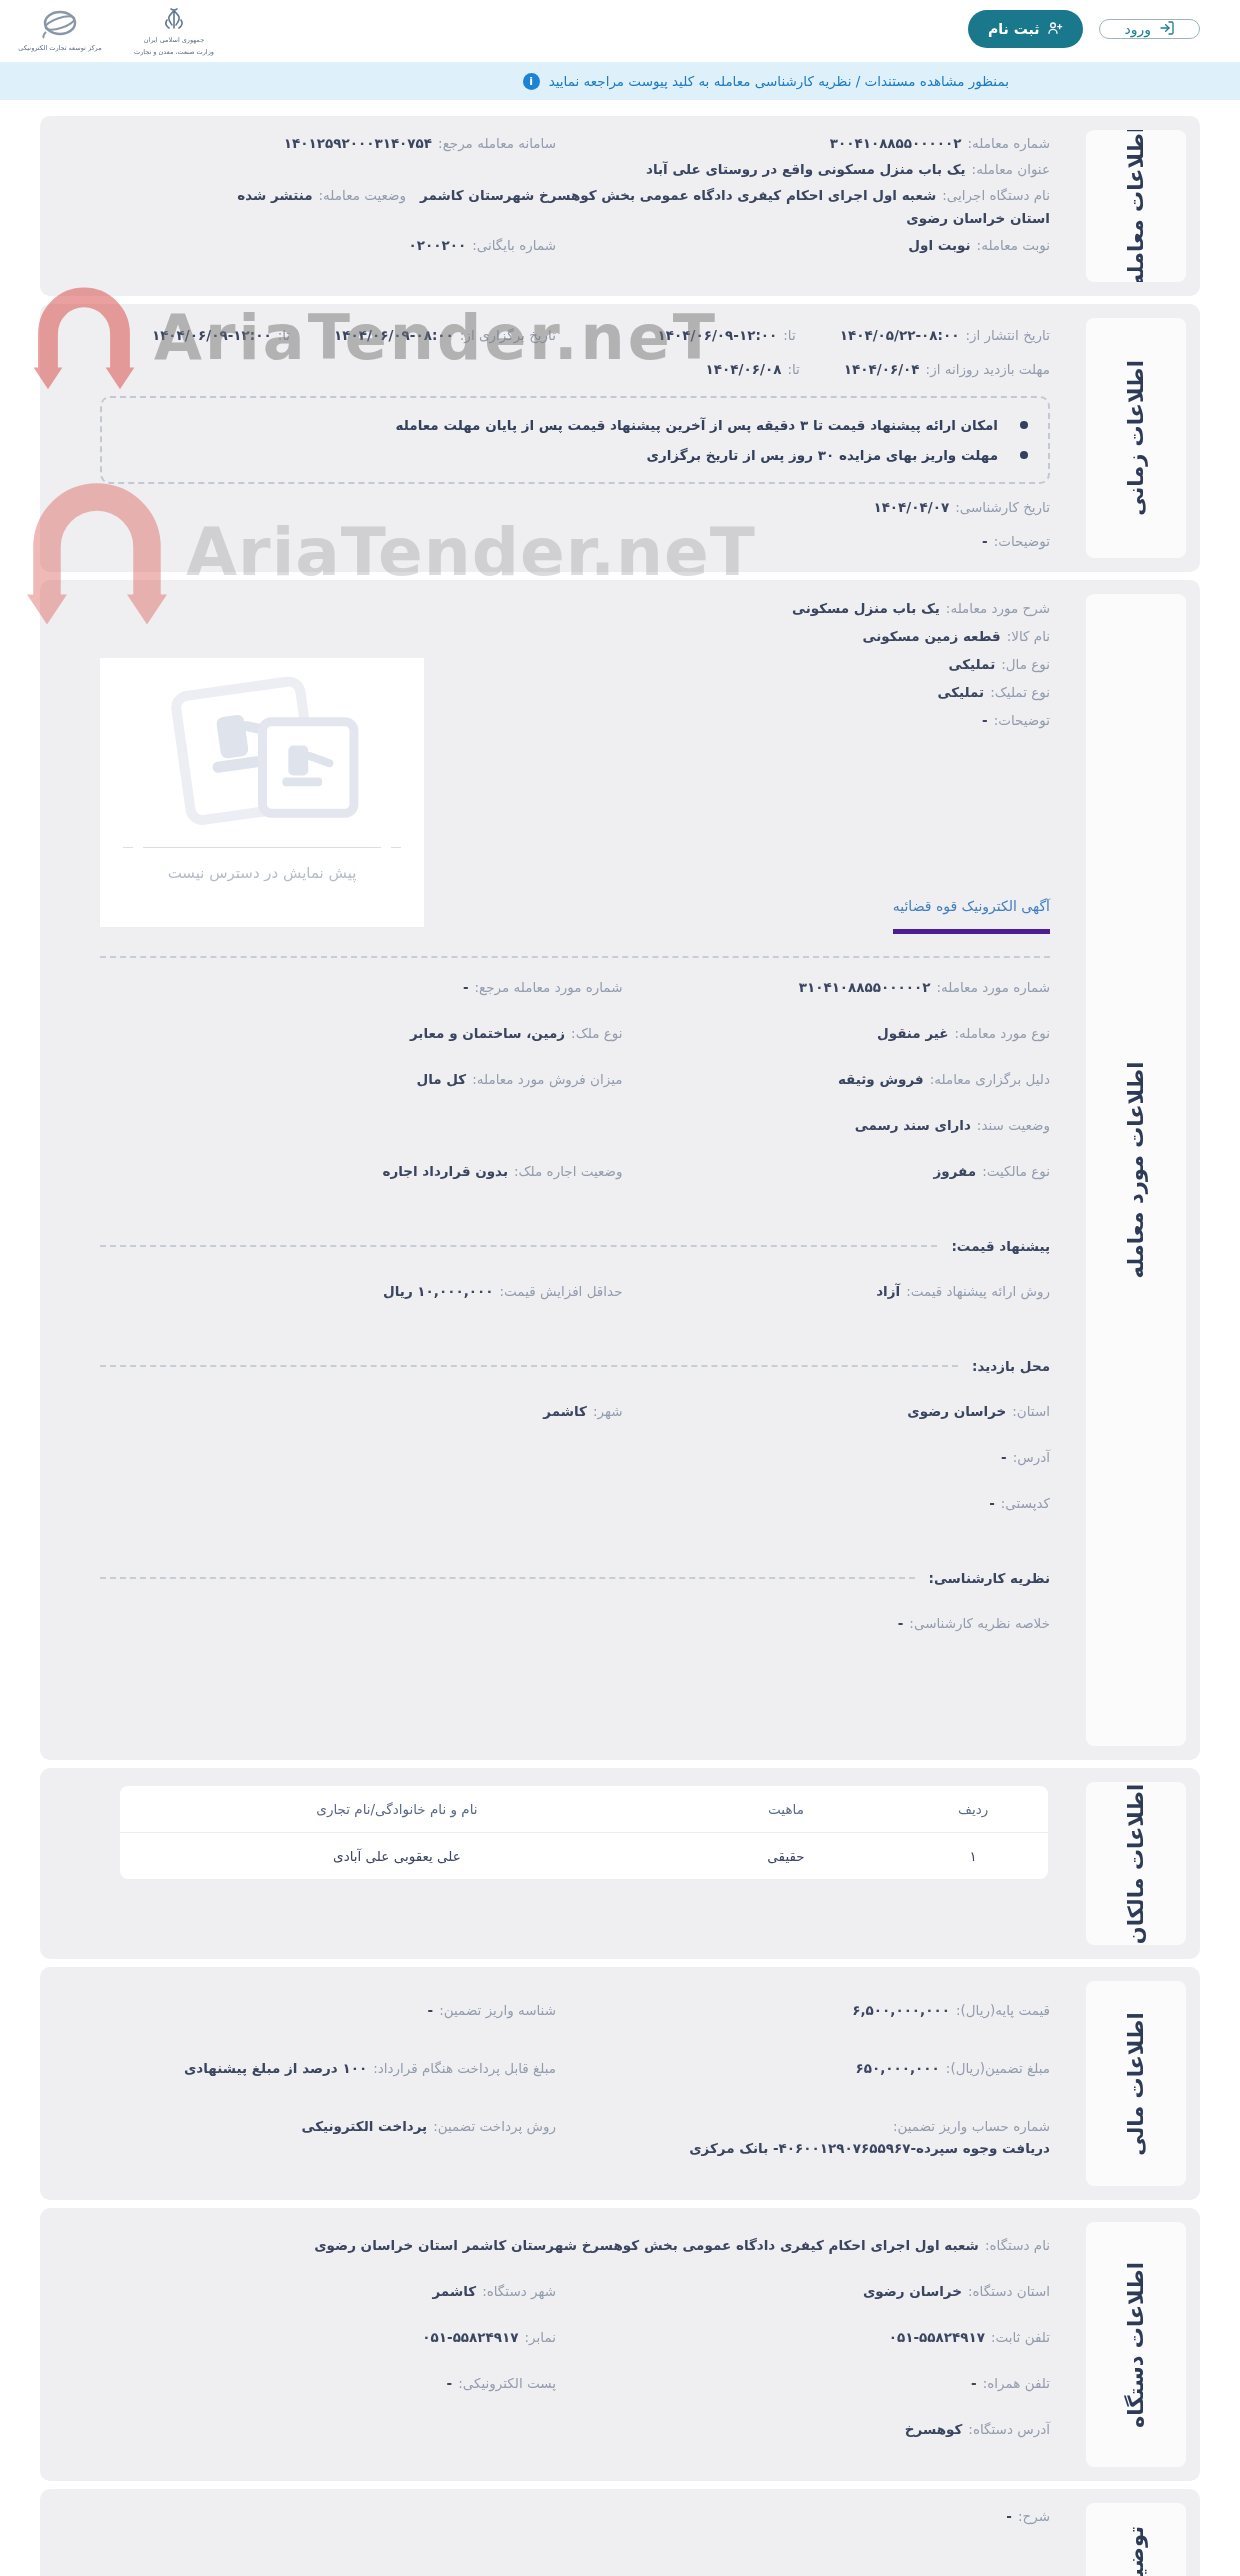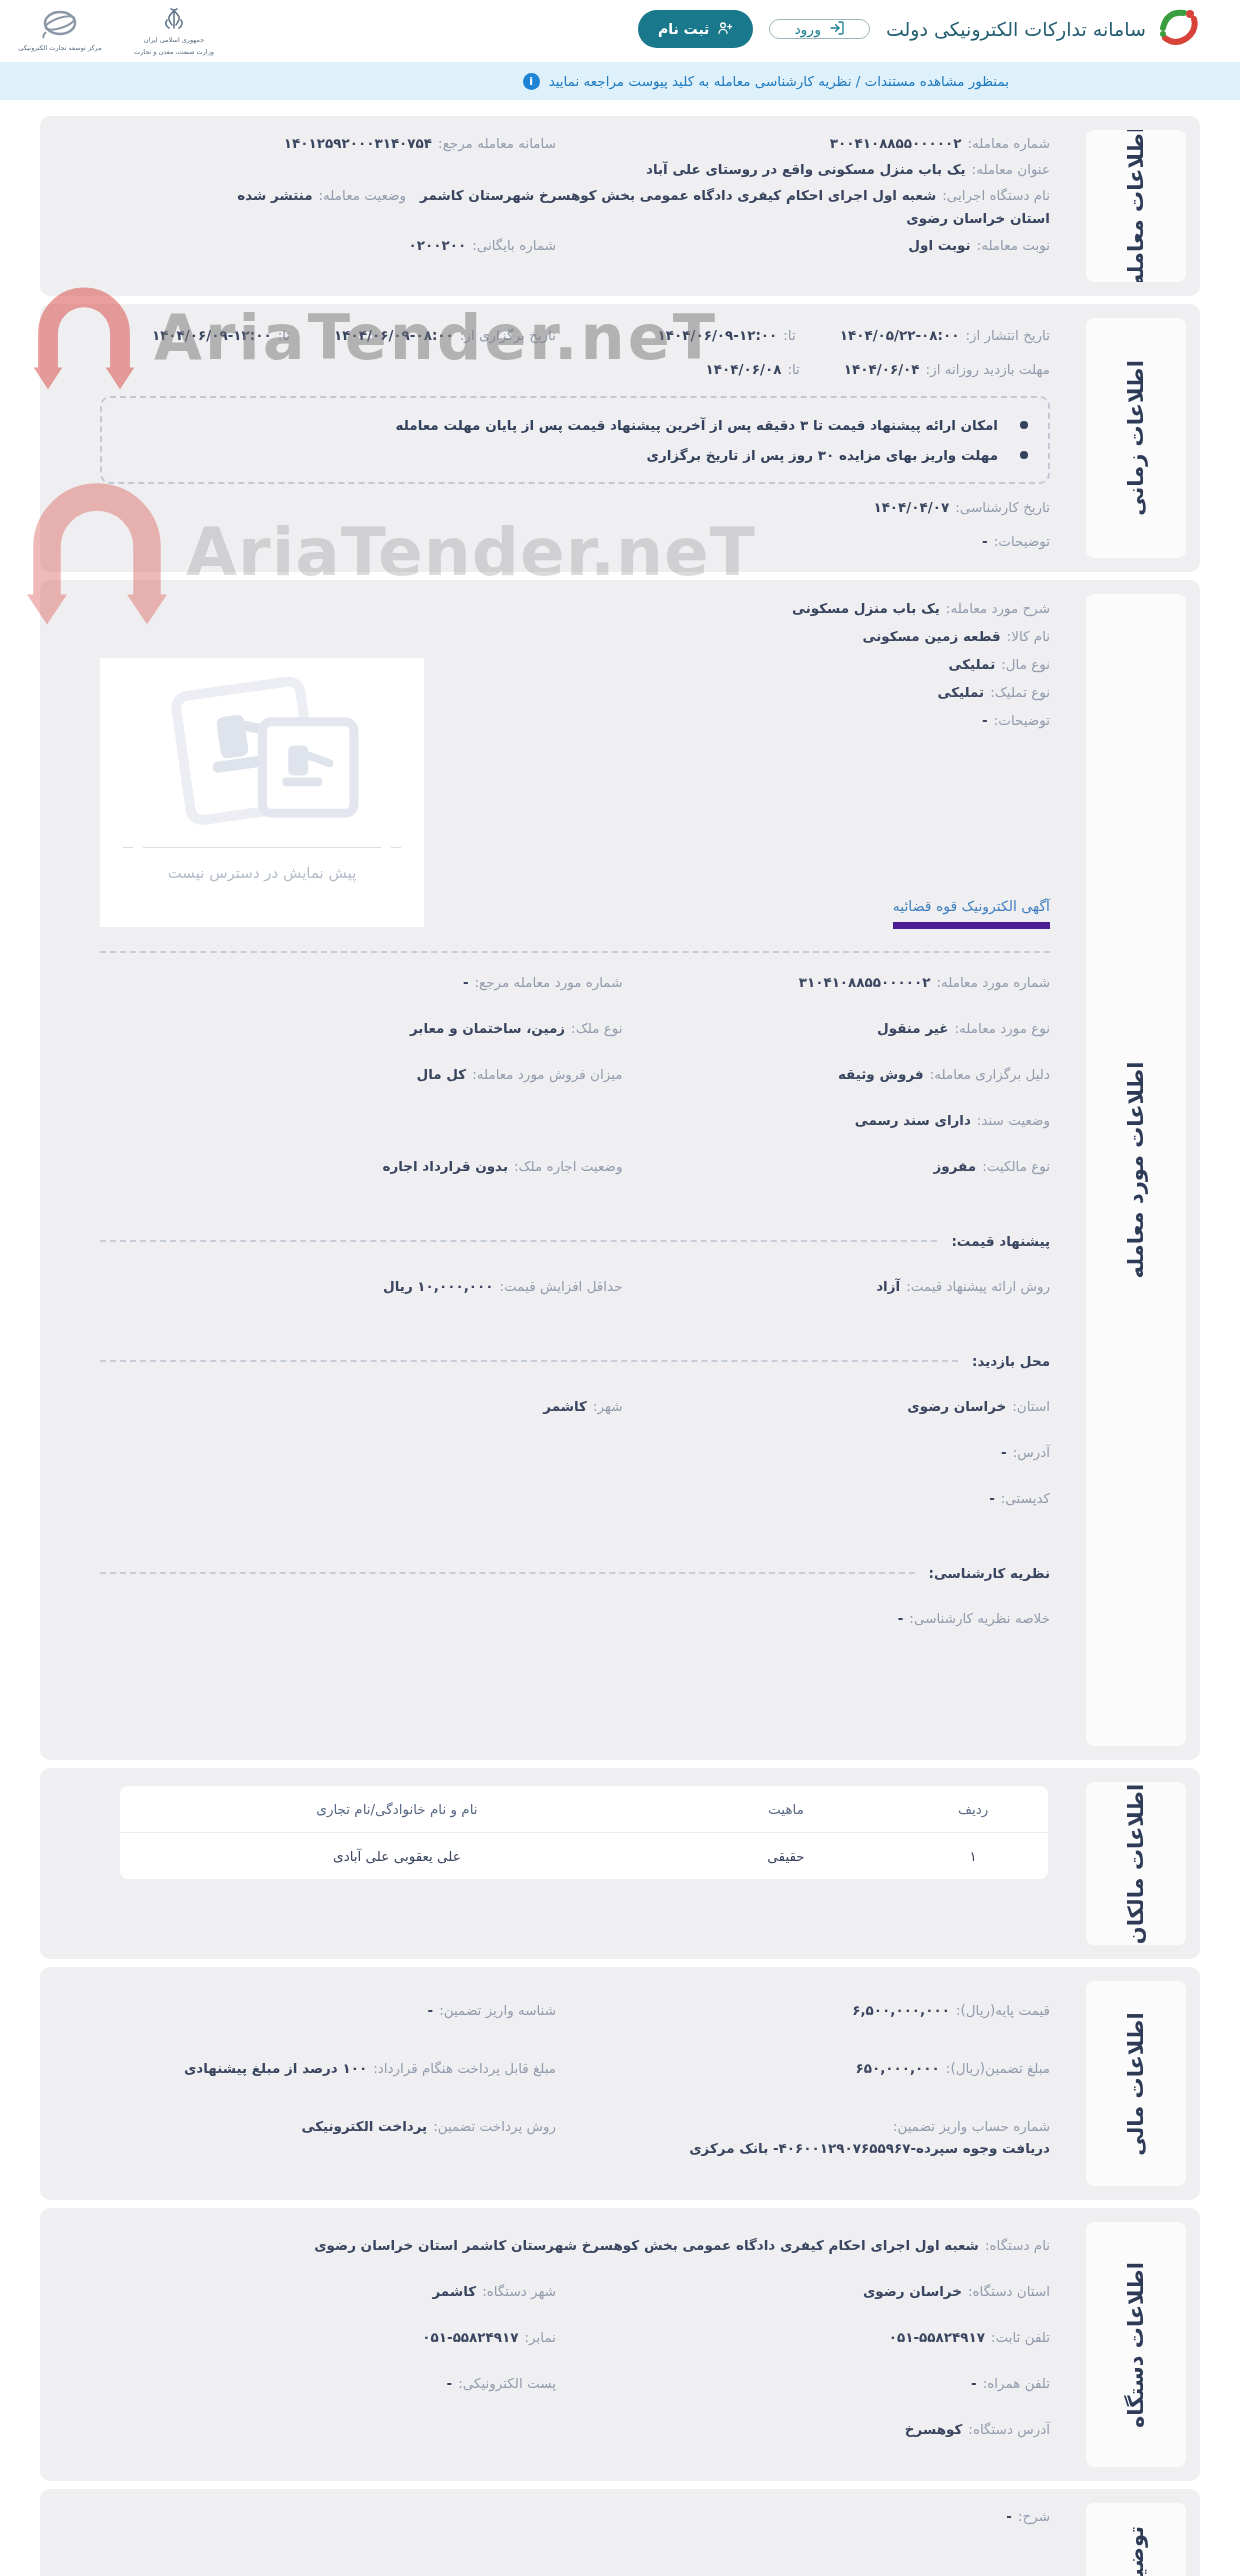--- a/index.html
+++ b/index.html
@@ -45,21 +45,21 @@
   .h-divider{border-top:2px dashed #c7cdd8;margin:22px 0 6px;}
   
   .note-box{border:2px dashed #c2c9d4;border-radius:10px;padding:12px 20px;margin:10px 0 6px;}
   .note-item{display:flex;align-items:center;gap:22px;padding:7px 0;}
   .note-dot{width:8px;height:8px;border-radius:50%;background:#33415c;flex:0 0 auto;}
   .note-text{font-weight:700;color:#33415c;font-size:13.5px;}
   
   .media-wrap{display:flex;gap:20px;}
   .media-fields{flex:1;}
   .media-fields .row{padding:6px 0;}
-  .judiciary-link{display:inline-block;margin-top:164px;color:#3f7fc1;font-size:14px;text-decoration:none;border-bottom:7px solid #4c1d95;padding-bottom:8px;cursor:pointer;}
+  .judiciary-link{display:inline-block;margin-top:164px;color:#3f7fc1;font-size:14px;text-decoration:none;border-bottom:5px solid #4c1d95;padding-bottom:15px;cursor:pointer;}
   .img-ph{width:324px;height:269px;margin-top:64px;background:#fff;display:flex;flex-direction:column;align-items:center;flex:0 0 auto;}
   .ph-ill{margin-top:14px;}
   .ph-rule{width:86%;display:flex;align-items:center;gap:10px;margin-top:2px;}
   .ph-rule-s{width:10px;border-top:1px solid #d9dde5;}
   .ph-rule-m{flex:1;border-top:1px solid #d9dde5;}
   .ph-caption{color:#b3bcc9;font-size:15px;margin-top:16px;}
   
   .owners-table{background:#fff;border-radius:8px;margin:4px 2px 10px 20px;overflow:hidden;}
   .trow{display:flex;}
   .thead{border-bottom:1px solid #eceef2;}
@@ -74,31 +74,20 @@
   .wm2{top:473px;left:22px;}
   .wm1 .wm-text{font-size:62px;font-weight:700;color:rgba(118,118,118,.5);letter-spacing:3px;}
   .wm2 .wm-text{font-size:66px;font-weight:700;color:rgba(150,150,150,.34);letter-spacing:1px;}
   .wm1 svg{opacity:.55;}
   .wm2 svg{opacity:.4;}
 </style>
 </head>
 <body>
 
 <header class="topbar">
-  <div class="brand">
-    <span>
-      <svg width="44" height="40" viewBox="0 0 44 40">
-        <path d="M7 21 Q 11 4 28 6" stroke="#3a9e3f" stroke-width="6" fill="none" stroke-linecap="round"></path>
-        <path d="M9 31 Q 19 39 31 31 Q 41 23 38 12" stroke="#d84339" stroke-width="6" fill="none" stroke-linecap="round"></path>
-        <circle cx="34" cy="7" r="4" fill="#d84339"></circle>
-        <circle cx="7" cy="27" r="3" fill="#3a9e3f"></circle>
-      </svg>
-    </span>
-    <span class="brand-title">سامانه تدارکات الکترونیکی دولت</span>
-  </div>
   <button class="btn btn-login">
     <span>
       <svg width="16" height="16" viewBox="0 0 24 24" fill="none" stroke="#1a7f93" stroke-width="2" stroke-linecap="round" stroke-linejoin="round">
         <path d="M15 3h4a2 2 0 0 1 2 2v14a2 2 0 0 1-2 2h-4"></path>
           <polyline points="10 17 15 12 10 7"></polyline>
           <line x1="15" y1="12" x2="3" y2="12"></line>
       </svg>
     </span>
     <span>ورود</span>
   </button>

